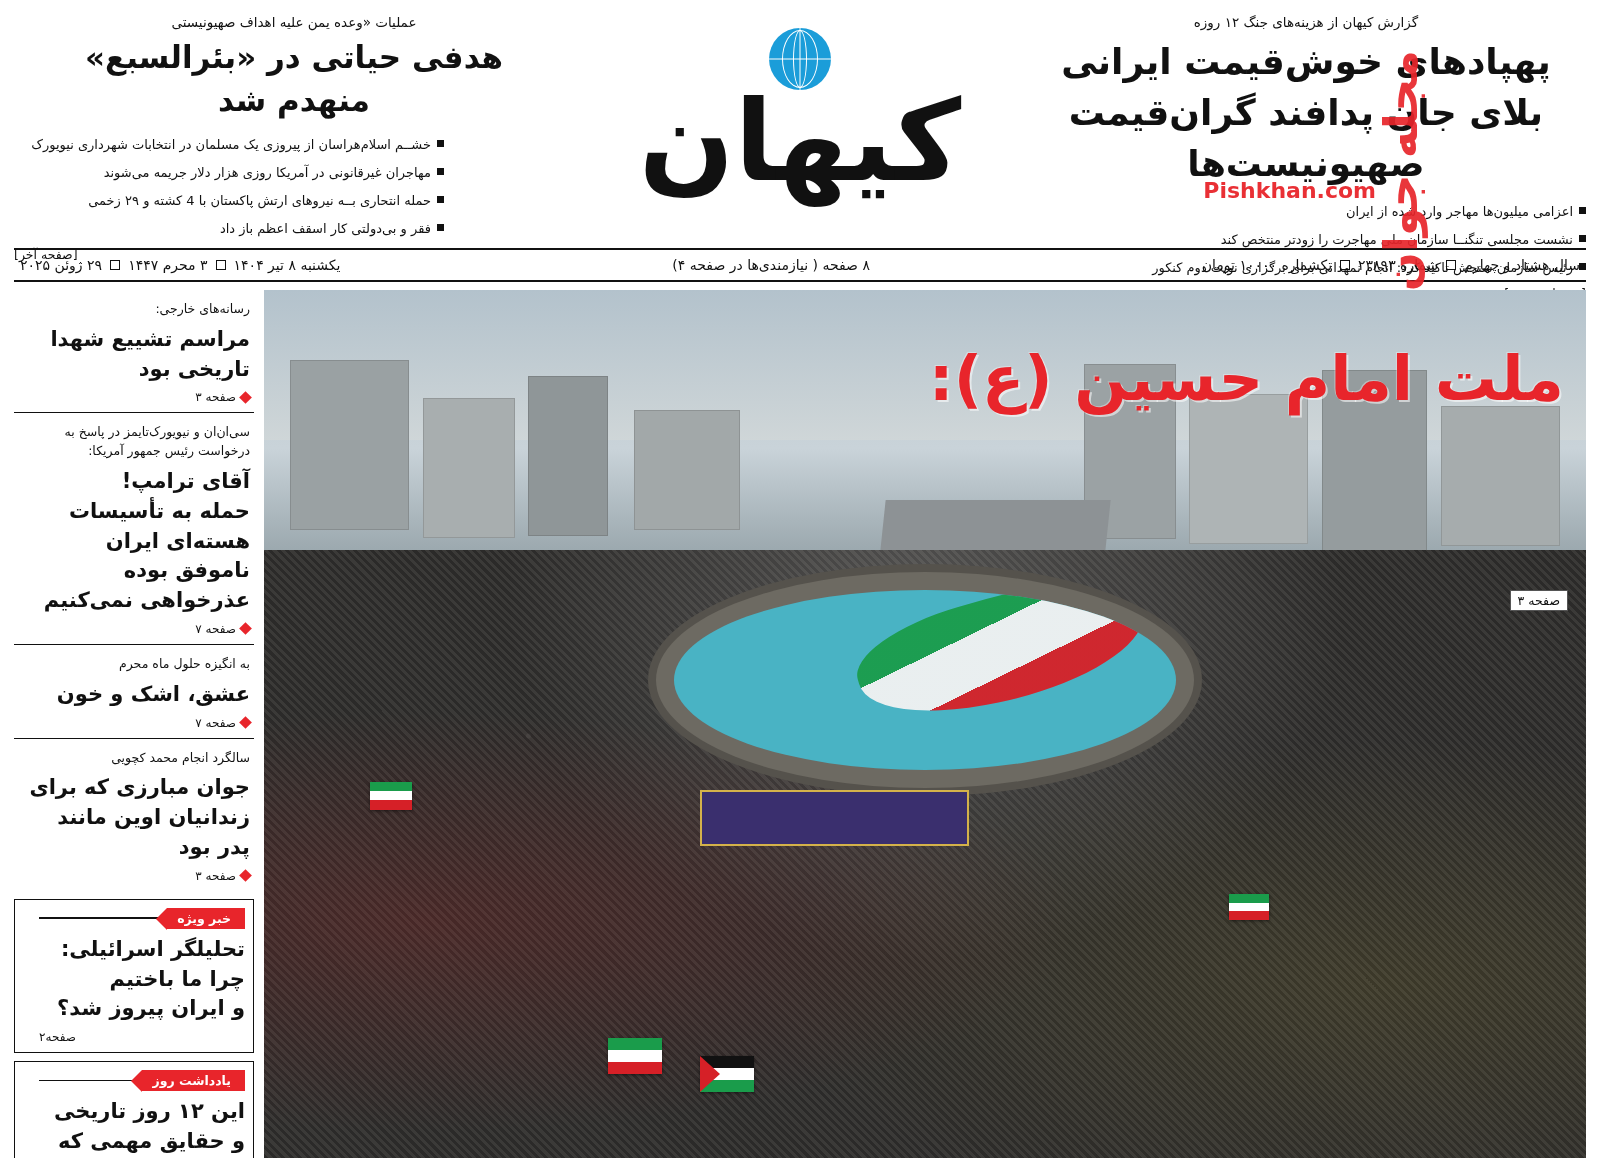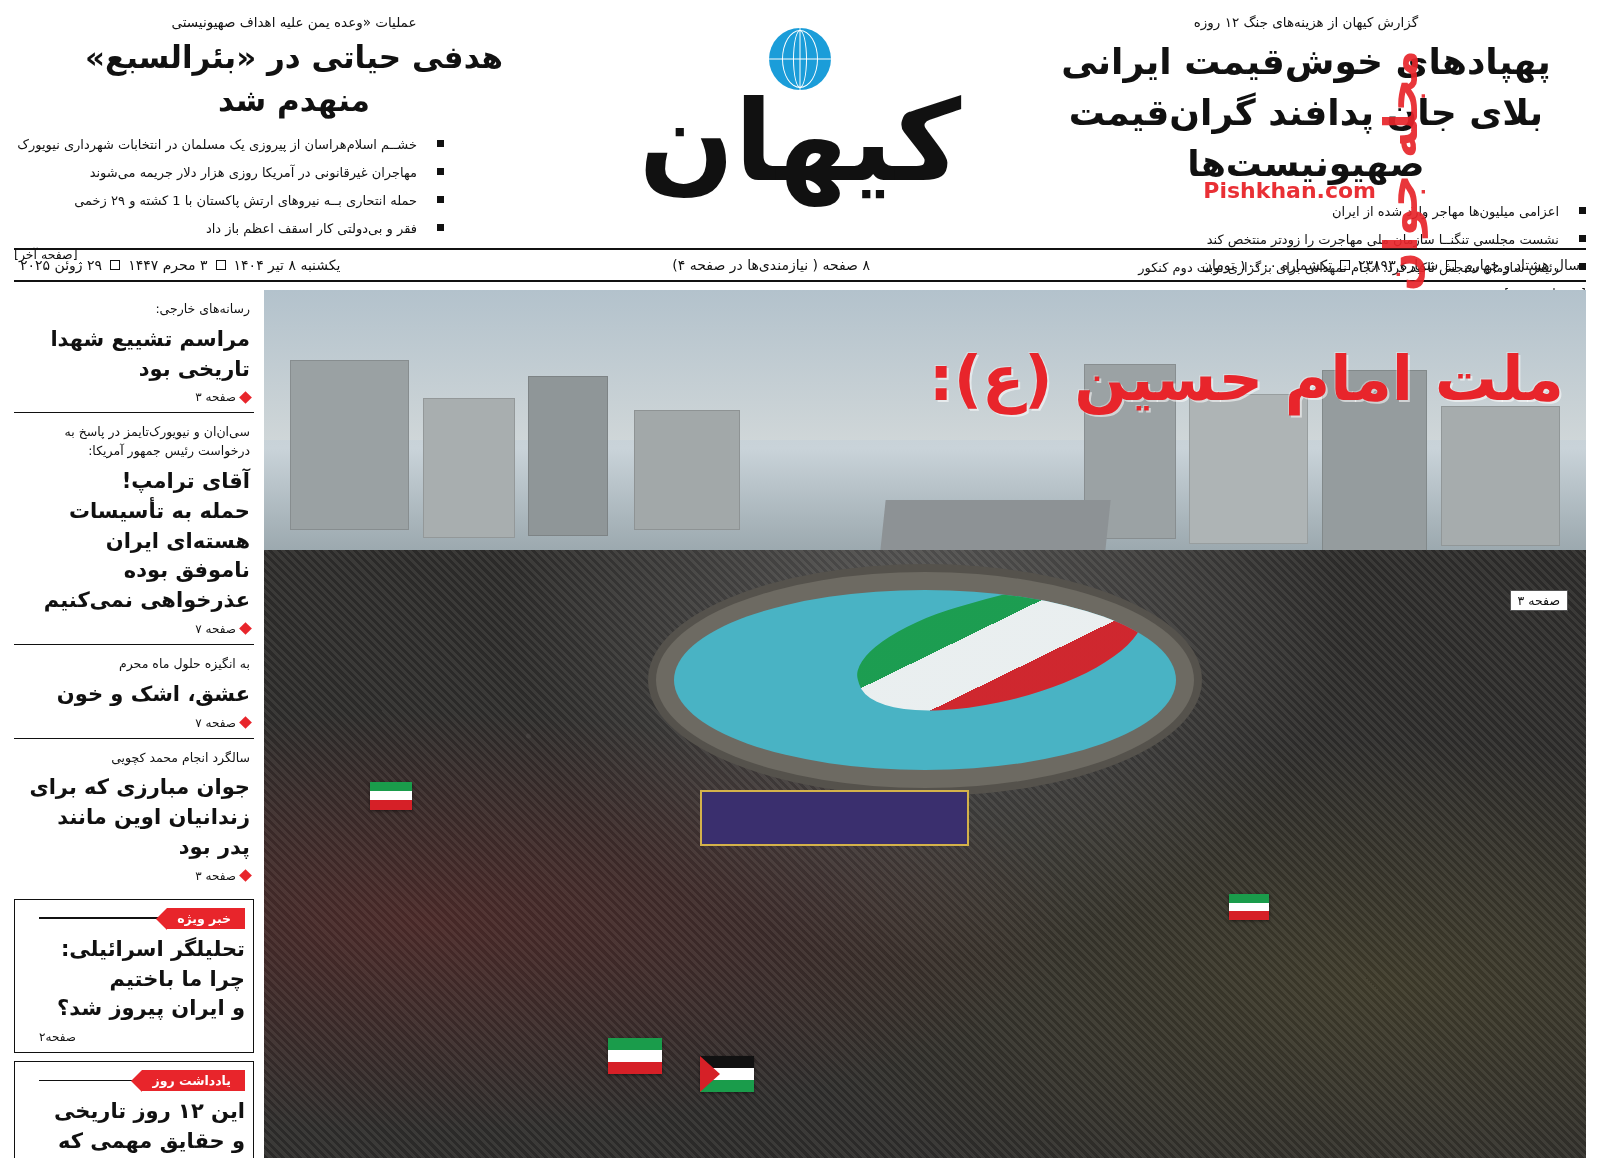--- a/index.html
+++ b/index.html
@@ -21,21 +21,21 @@
   .kicker{font-size:13.5px;color:#111;text-align:center;letter-spacing:0;margin:4px 0 6px;}
   .mh-left .kicker{text-align:center;}
   .headline-top{
     font-size:31px;font-weight:bold;line-height:1.38;text-align:center;
     font-family:"DejaVu Sans","Liberation Sans",sans-serif;
   }
   .headline-top .ln{display:block;}
   .mh-right .headline-top{font-size:36px;line-height:1.42;text-align:center;}
 
   .bullets{margin-top:12px;font-size:13px;line-height:1.62;}
-  .bullets .b{display:flex;gap:20px;align-items:flex-start;justify-content:flex-start;margin-bottom:7px;}
+  .bullets .b{display:flex;gap:6px;align-items:flex-start;justify-content:flex-start;margin-bottom:7px;}
   .sq{width:7px;height:7px;background:#111;flex:0 0 7px;margin-top:6px;}
   .b .txt{flex:1;}
   .mh-left .bullets{width:430px;margin-right:auto;margin-left:0;}
   .mh-right .bullets{width:470px;margin-left:auto;margin-right:0;}
 
   .pg-ref{font-size:12.5px;text-align:left;margin-top:8px;}
   .mh-right .pg-ref{text-align:right;}
 
   
   .logo-wrap{display:flex;flex-direction:column;align-items:center;}
@@ -227,21 +227,21 @@
         <div class="b">
             <span class="sq"></span>
             <span class="txt">خشــم اسلام‌هراسان از پیروزی یک مسلمان در انتخابات شهرداری نیویورک</span>
           </div>
         <div class="b">
             <span class="sq"></span>
             <span class="txt">مهاجران غیرقانونی در آمریکا روزی هزار دلار جریمه می‌شوند</span>
           </div>
         <div class="b">
             <span class="sq"></span>
-            <span class="txt">حمله انتحاری بــه نیروهای ارتش پاکستان با 1 کشته و ۲۹ زخمی</span>
+            <span class="txt">حمله انتحاری بــه نیروهای ارتش پاکستان با 4 کشته و ۲۹ زخمی</span>
           </div>
         <div class="b">
             <span class="sq"></span>
             <span class="txt">فقر و بی‌دولتی کار اسقف اعظم باز داد</span>
           </div>
       </div>
       <div class="pg-ref">[صفحه آخر]</div>
     </div>
   </div>
 

